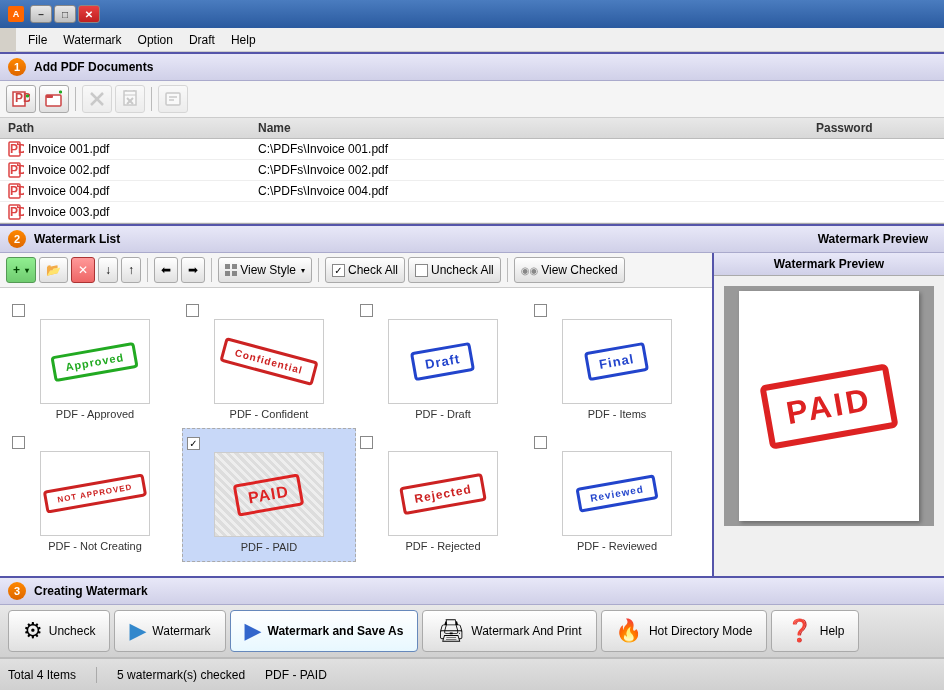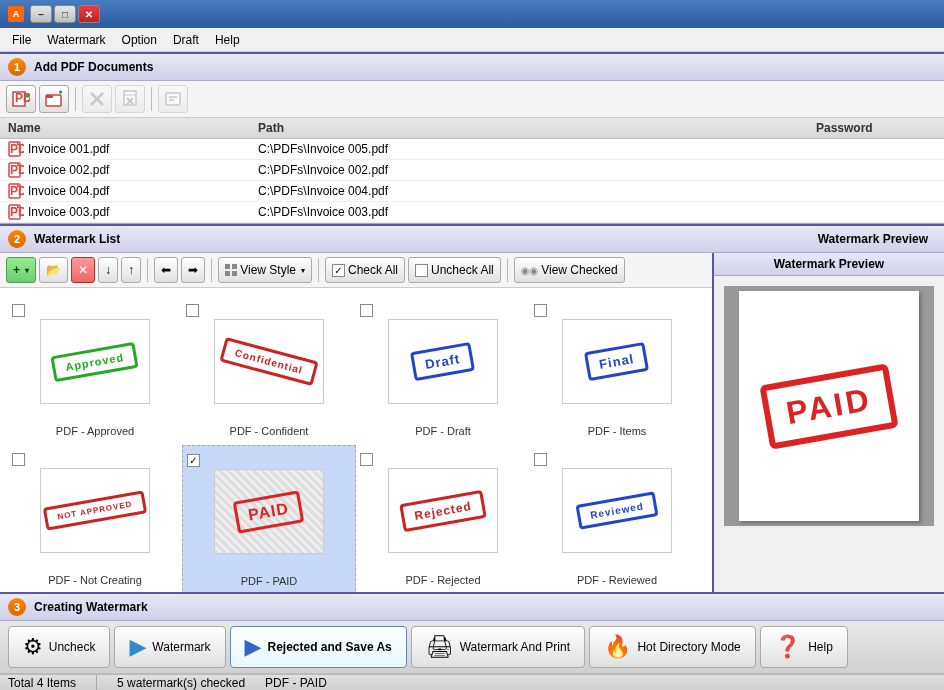--- a/index.html
+++ b/index.html
@@ -38,20 +38,21 @@
     .titlebar-btn.close { background: linear-gradient(to bottom, #e84040, #c02020); color: white; }
 
     
     .menubar {
       background: #f0f0f0;
       border-bottom: 1px solid #ccc;
       height: 24px;
       display: flex;
       align-items: center;
       padding: 0 4px;
+      margin-left: 16px;
     }
     .menubar-item {
       padding: 3px 8px;
       cursor: pointer;
       font-size: 12px;
       color: #000;
     }
 
     
     .main { background: #f0f0f0; height: calc(690px - 28px - 24px); display: flex; flex-direction: column; }
@@ -196,21 +197,21 @@
         45deg,
         #ddd,
         #ddd 3px,
         #eee 3px,
         #eee 6px
       );
     }
     .wm-label {
       font-size: 11px;
       color: #333;
-      margin-top: 21px;
+      margin-top: 4px;
       text-align: center;
     }
 
     
     .stamp {
       display: inline-block;
       padding: 4px 10px;
       border: 3px solid;
       border-radius: 4px;
       font-weight: bold;
@@ -295,21 +296,21 @@
     .act-btn.highlighted {
       background: linear-gradient(to bottom, #ffffff, #e8f8ff);
       border-color: #6688bb;
     }
     .act-btn .btn-icon { font-size: 22px; }
 
     
     .statusbar {
       background: linear-gradient(to bottom, #e0e0e0, #d0d0d0);
       border-top: 1px solid #bbb;
-      height: 16px;
+      height: 32px;
       display: flex;
       align-items: center;
       padding: 0 8px;
       gap: 20px;
       font-size: 11px;
     }
     .status-sep { width: 1px; height: 16px; background: #aaa; }
 
     
     ::-webkit-scrollbar { width: 14px; }
@@ -384,35 +385,35 @@
       <svg width="18" height="18" viewBox="0 0 18 18">
         <rect x="2" y="3" width="14" height="12" rx="1" fill="white" stroke="#888" stroke-width="1.5"></rect>
         <line x1="5" y1="7" x2="13" y2="7" stroke="#888" stroke-width="1.5"></line>
         <line x1="5" y1="10" x2="10" y2="10" stroke="#888" stroke-width="1.5"></line>
       </svg>
     </div>
   </div>
 
   <div class="pdf-list-section">
     <div class="list-header">
+      <span>Path</span>
       <span>Name</span>
-      <span>Path</span>
       <span>Password</span>
     </div>
     <div class="list-body">
       <div class="list-row">
         <span class="file-icon">
           <svg width="16" height="16" viewBox="0 0 16 16">
               <rect x="1" y="1" width="11" height="14" rx="1" fill="white" stroke="#dd4444" stroke-width="1.5"></rect>
               <polygon points="9,1 12,4 9,4" fill="#dd4444"></polygon>
               <text x="2" y="12" font-size="4.5" fill="#dd4444" font-weight="bold">PDF</text>
             </svg>
           Invoice 001.pdf
         </span>
-        <span>C:\PDFs\Invoice 005.pdf</span>
+        <span>C:\PDFs\Invoice 001.pdf</span>
         <span></span>
       </div>
       <div class="list-row">
         <span class="file-icon">
           <svg width="16" height="16" viewBox="0 0 16 16">
               <rect x="1" y="1" width="11" height="14" rx="1" fill="white" stroke="#dd4444" stroke-width="1.5"></rect>
               <polygon points="9,1 12,4 9,4" fill="#dd4444"></polygon>
               <text x="2" y="12" font-size="4.5" fill="#dd4444" font-weight="bold">PDF</text>
             </svg>
           Invoice 002.pdf
@@ -434,21 +435,20 @@
       </div>
       <div class="list-row">
         <span class="file-icon">
           <svg width="16" height="16" viewBox="0 0 16 16">
               <rect x="1" y="1" width="11" height="14" rx="1" fill="white" stroke="#dd4444" stroke-width="1.5"></rect>
               <polygon points="9,1 12,4 9,4" fill="#dd4444"></polygon>
               <text x="2" y="12" font-size="4.5" fill="#dd4444" font-weight="bold">PDF</text>
             </svg>
           Invoice 003.pdf
         </span>
-        <span>C:\PDFs\Invoice 003.pdf</span>
         <span></span>
       </div>
     </div>
   </div>
 
   <div style="display:flex; flex:1; flex-direction:column; overflow:hidden;">
     <div class="section-header">
       <div class="section-num">2</div>
       <span style="flex:1">Watermark List</span>
       <span style="font-size:12px; padding-right:8px;">Watermark Preview</span>
@@ -616,21 +616,21 @@
     <div class="act-btn">
       <span class="btn-icon">⚙</span>
       <span>Uncheck</span>
     </div>
     <div class="act-btn">
       <span class="btn-icon" style="color:#3388cc;">▶</span>
       <span>Watermark</span>
     </div>
     <div class="act-btn highlighted">
       <span class="btn-icon" style="color:#3366cc;">▶</span>
-      <span style="font-weight:bold;">Rejected and Save As</span>
+      <span style="font-weight:bold;">Watermark and Save As</span>
     </div>
     <div class="act-btn">
       <span class="btn-icon">🖨</span>
       <span>Watermark And Print</span>
     </div>
     <div class="act-btn">
       <span class="btn-icon">🔥</span>
       <span>Hot Directory Mode</span>
     </div>
     <div class="act-btn">

